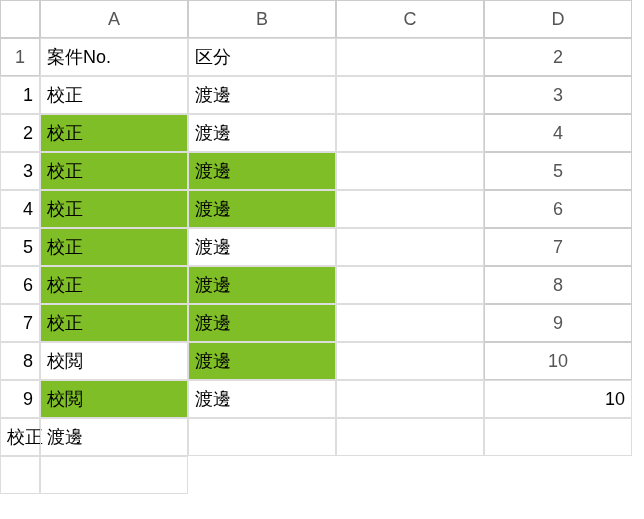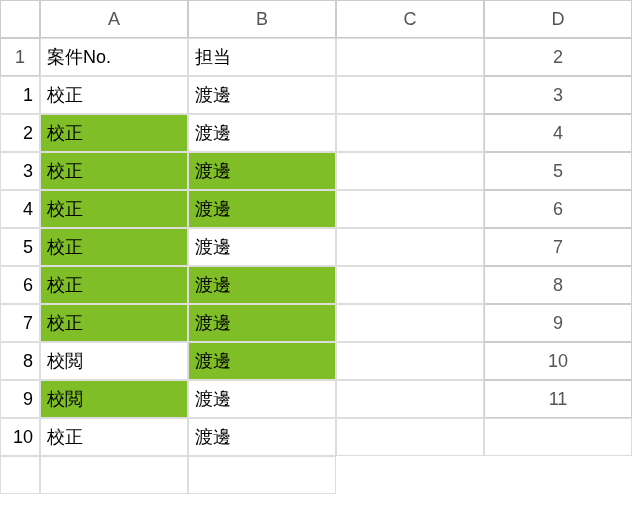--- a/index.html
+++ b/index.html
@@ -42,21 +42,21 @@
 <body>
 
 <div class="sheet" id="sheet">
     <div class="corner"></div>
     <div class="cell" style="background: rgb(255, 255, 255); border: 1px solid rgb(204, 204, 204); color: rgb(85, 85, 85); display: flex; align-items: center; justify-content: center;">A</div>
     <div class="cell" style="background: rgb(255, 255, 255); border: 1px solid rgb(204, 204, 204); color: rgb(85, 85, 85); display: flex; align-items: center; justify-content: center;">B</div>
     <div class="cell" style="background: rgb(255, 255, 255); border: 1px solid rgb(204, 204, 204); color: rgb(85, 85, 85); display: flex; align-items: center; justify-content: center;">C</div>
     <div class="cell" style="background: rgb(255, 255, 255); border: 1px solid rgb(204, 204, 204); color: rgb(85, 85, 85); display: flex; align-items: center; justify-content: center;">D</div>
     <div class="row-hdr">1</div>
     <div class="data-cell align-left">案件No.</div>
-    <div class="data-cell align-left">担当</div>
+    <div class="data-cell align-left">区分</div>
     <div class="data-cell align-left"></div>
     <div class="row-hdr">2</div>
     <div class="data-cell align-right">1</div>
     <div class="data-cell align-left">校正</div>
     <div class="data-cell align-left">渡邊</div>
     <div class="data-cell align-left"></div>
     <div class="row-hdr">3</div>
     <div class="data-cell align-right">2</div>
     <div class="data-cell align-left hl">校正</div>
     <div class="data-cell align-left">渡邊</div>
@@ -89,21 +89,20 @@
     <div class="row-hdr">9</div>
     <div class="data-cell align-right">8</div>
     <div class="data-cell align-left">校閲</div>
     <div class="data-cell align-left hl">渡邊</div>
     <div class="data-cell align-left"></div>
     <div class="row-hdr">10</div>
     <div class="data-cell align-right">9</div>
     <div class="data-cell align-left hl">校閲</div>
     <div class="data-cell align-left">渡邊</div>
     <div class="data-cell align-left"></div>
-    <div class="row-hdr">11</div>
     <div class="data-cell align-right">10</div>
     <div class="data-cell align-left">校正</div>
     <div class="data-cell align-left">渡邊</div>
     <div class="data-cell align-left"></div>
     <div class="data-cell align-left"></div>
     <div class="data-cell align-left"></div>
     <div class="data-cell align-left"></div>
     <div class="data-cell align-left"></div>
   </div>
 

